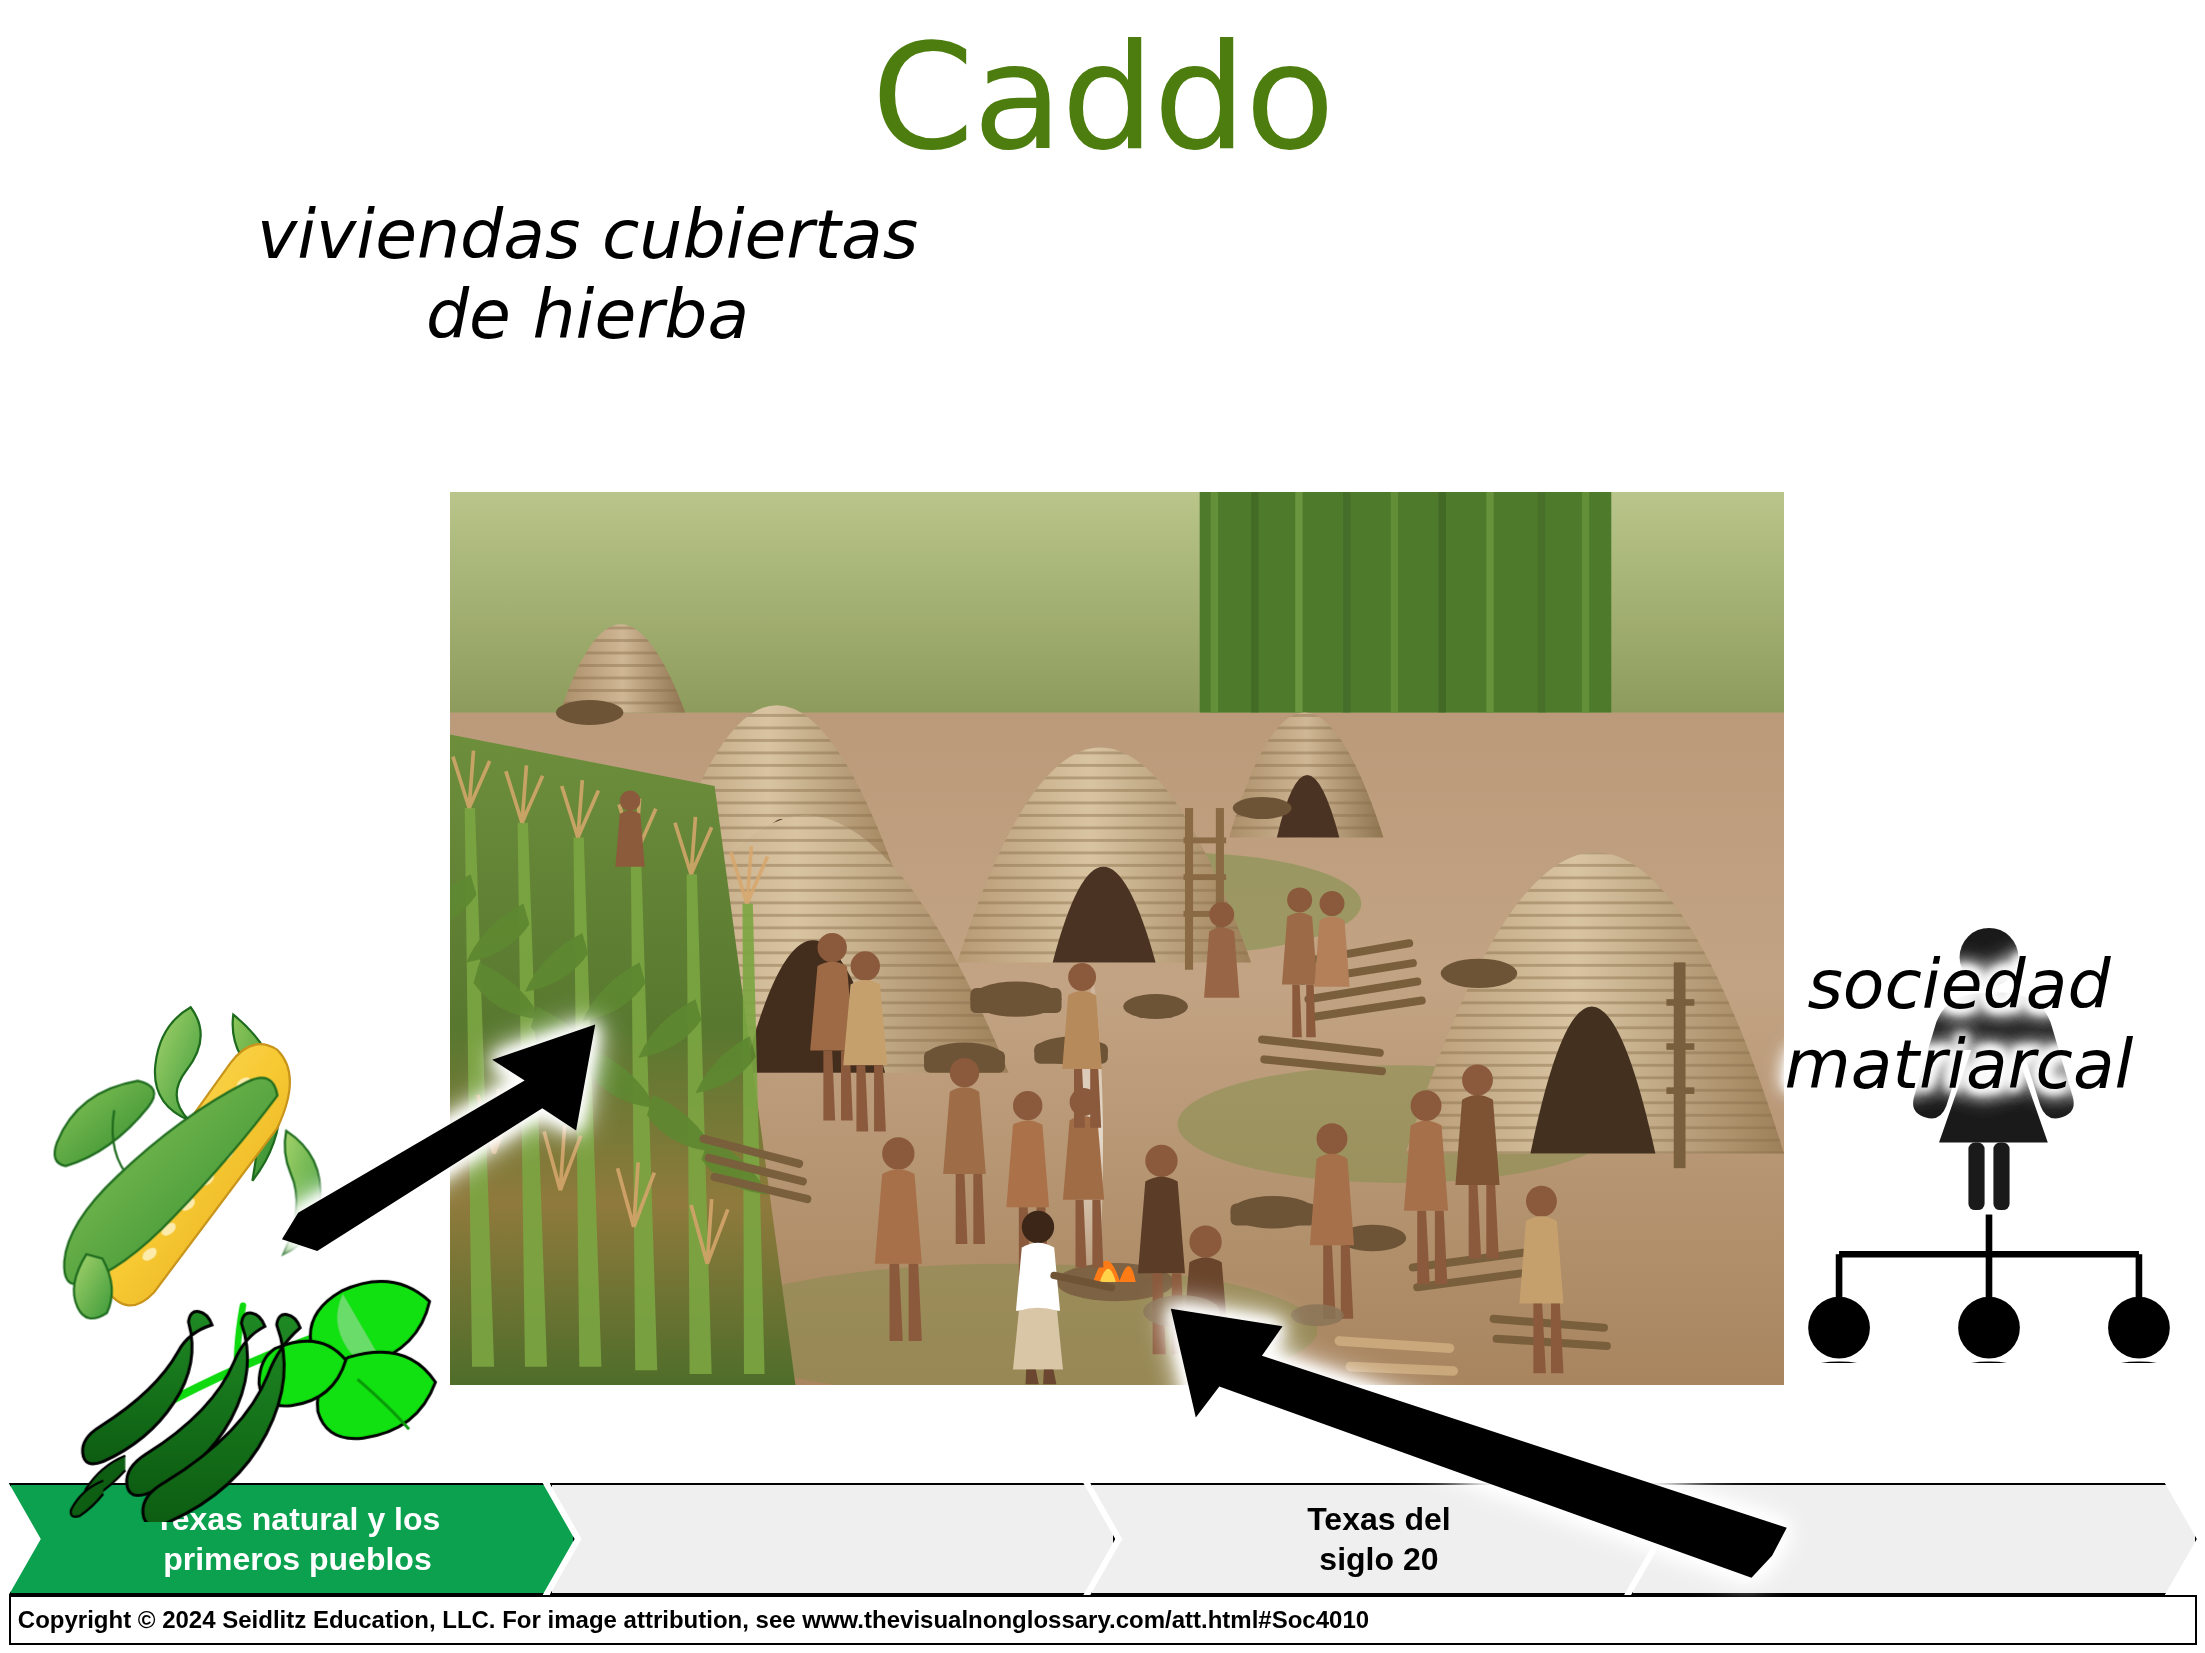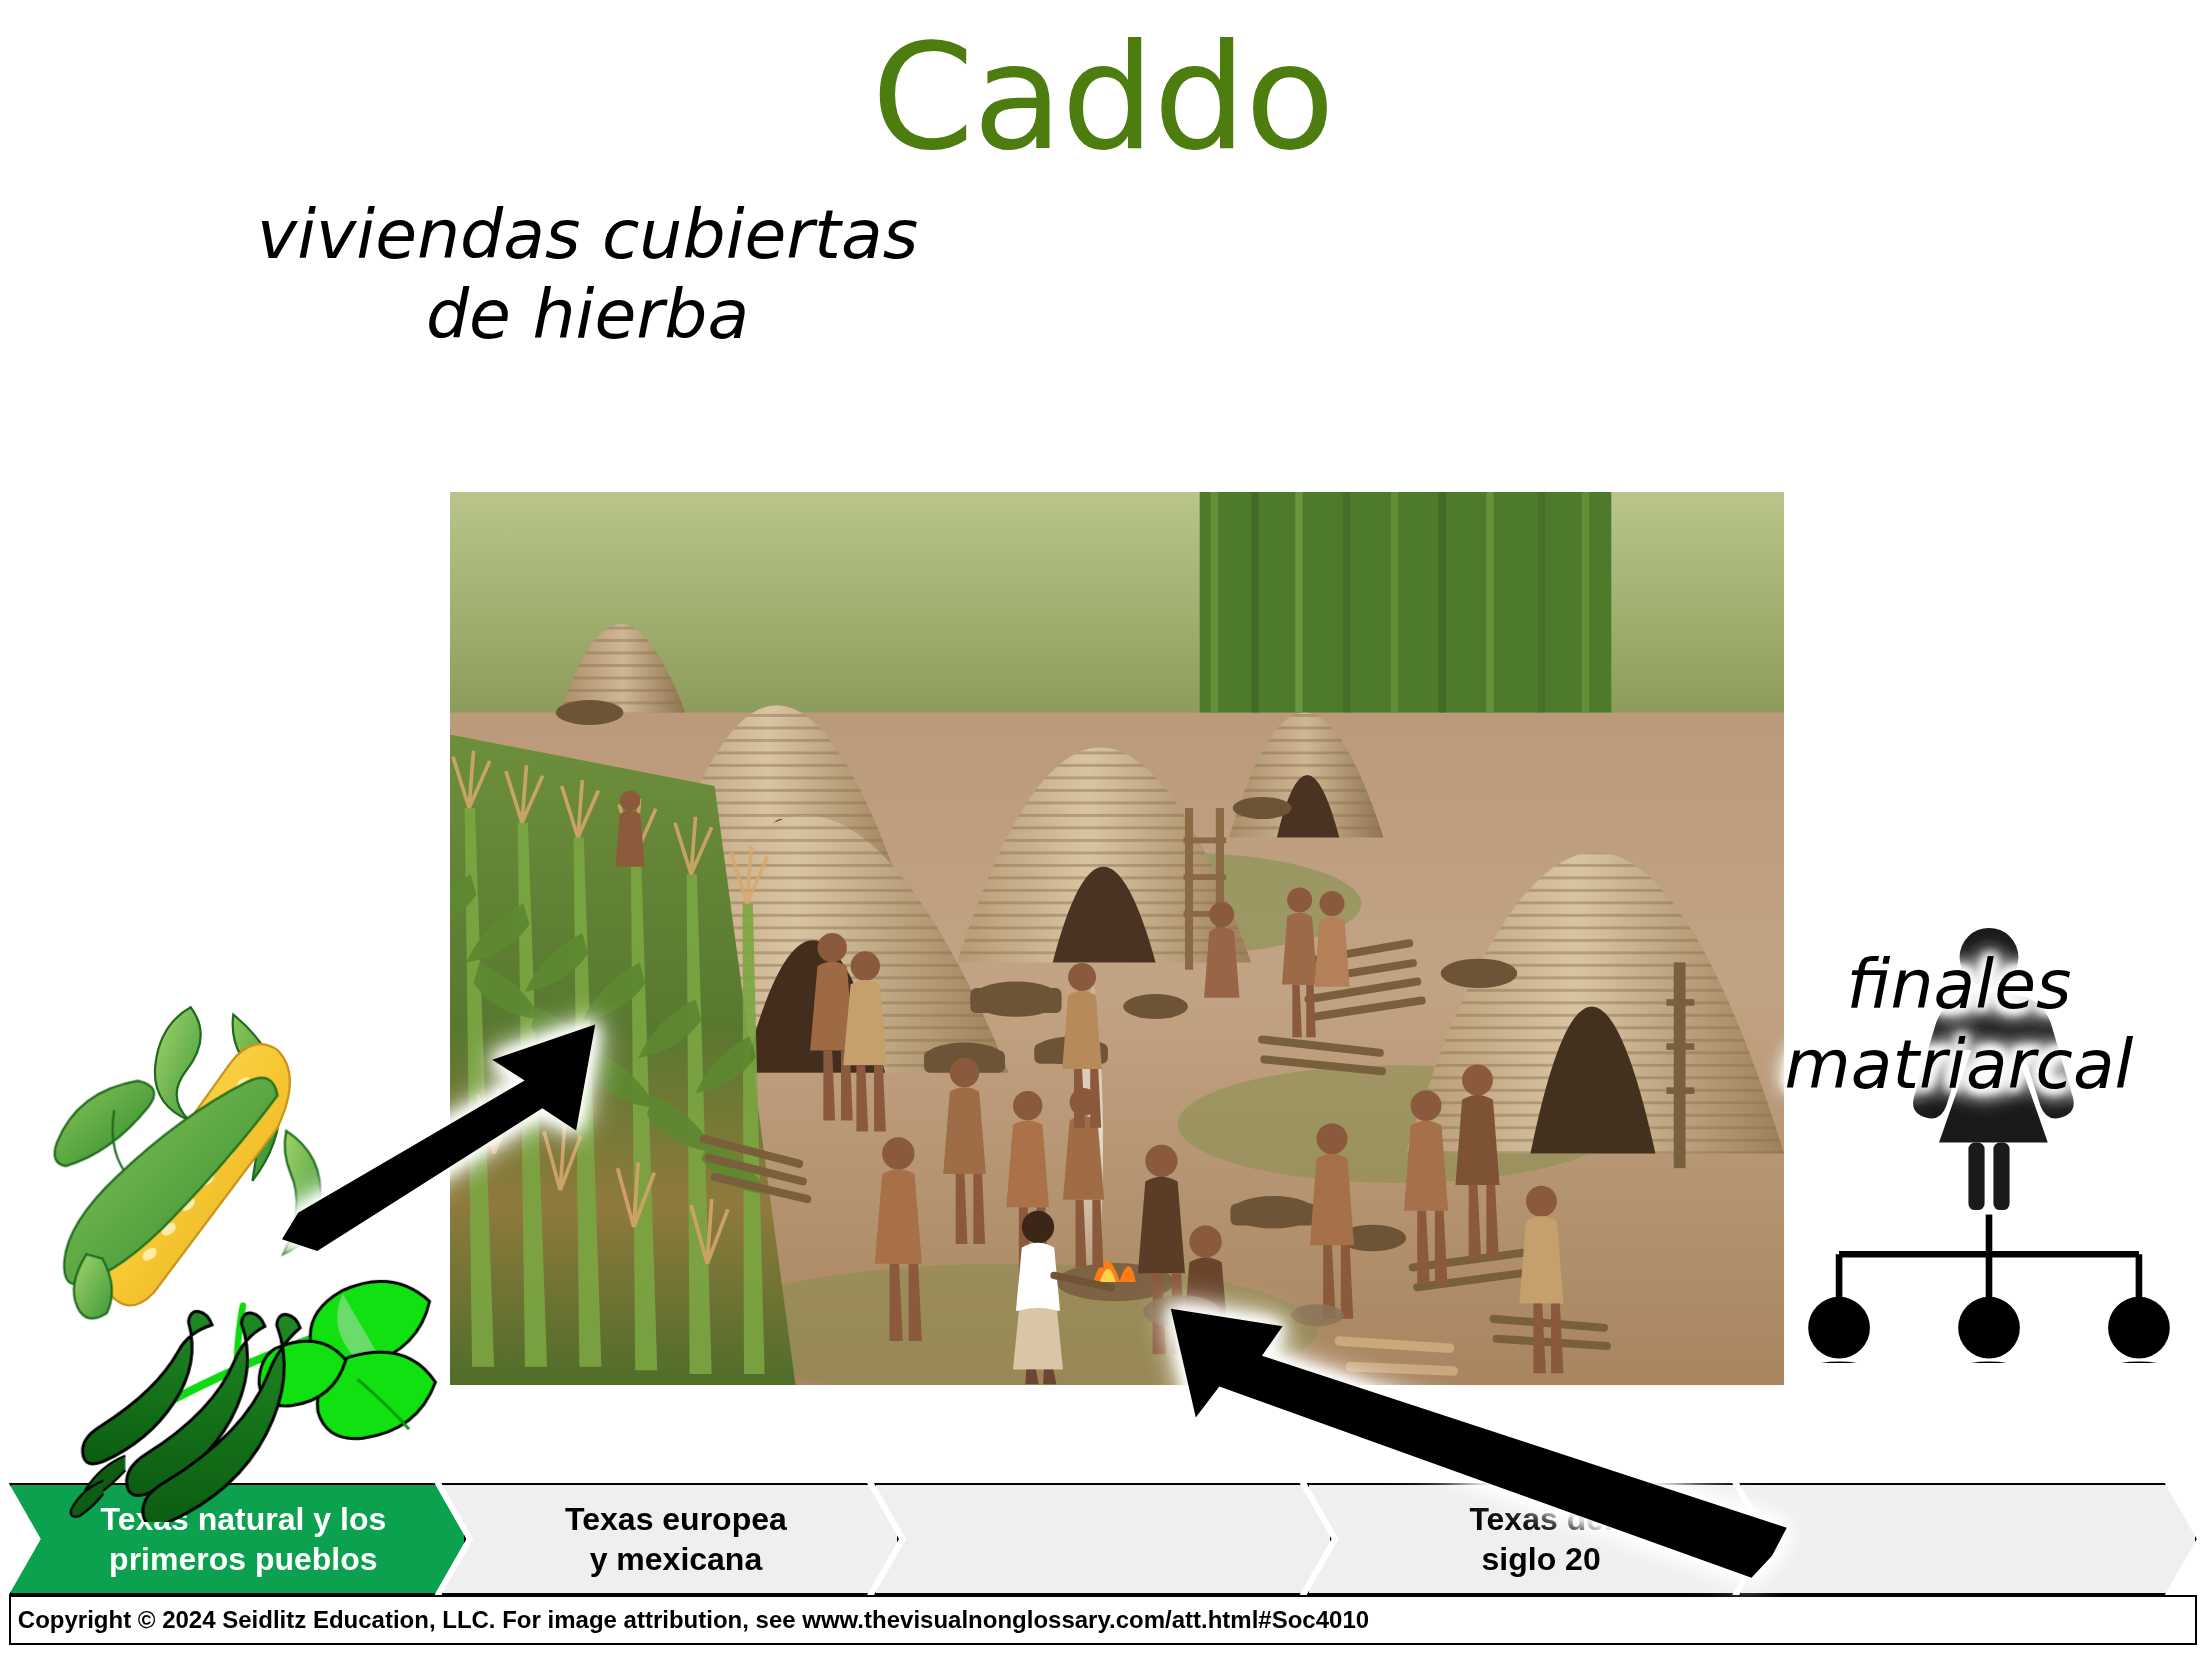--- a/index.html
+++ b/index.html
@@ -485,21 +485,21 @@
       <g stroke="#caa87c" stroke-width="13" stroke-linecap="round">
         <path d="M1210 1155 l150 10"></path>
         <path d="M1225 1190 l140 6"></path>
       </g>
     </svg>
   </div>
 
   <div class="photo-label" id="label-dwellings">viviendas cubiertas
 de hierba</div>
 
-  <div class="photo-label" id="label-matriarchy">finales
+  <div class="photo-label" id="label-matriarchy">sociedad
 matriarcal</div>
 
   <svg class="arrow-svg" id="arrow-corn-svg" viewBox="0 0 480 360" aria-hidden="true">
     <path class="arrow-shape" d="M4 336 L26 300 L334 120 L290 92 L430 44 L404 188 L358 158 L52 352 Z"></path>
   </svg>
 
   <svg class="arrow-svg" id="arrow-matriarchy-svg" viewBox="0 0 900 400" aria-hidden="true">
     <path class="arrow-shape" d="M880 356 L900 318 L186 84 L214 44 L62 20 L96 168 L128 126 L852 386 Z"></path>
   </svg>
 
@@ -610,25 +610,20 @@
   </div>
 
 </div>
 
 <div id="timeline">
   <div class="chev active">
     <div class="chev-bg"></div>
     <div class="chev-label">Texas natural y los
 primeros pueblos</div>
   </div>
-  <div class="chev">
-    <div class="chev-bg"></div>
-    <div class="chev-label">Texas europea
-y mexicana</div>
-  </div>
   <div class="chev narrow">
     <div class="chev-bg"></div>
   </div>
   <div class="chev">
     <div class="chev-bg"></div>
     <div class="chev-label">Texas del
 siglo 20</div>
   </div>
   <div class="chev">
     <div class="chev-bg"></div>

